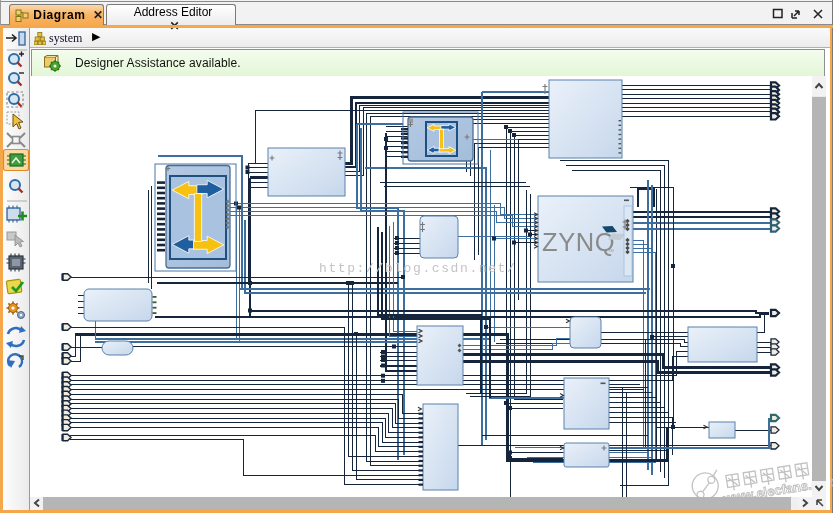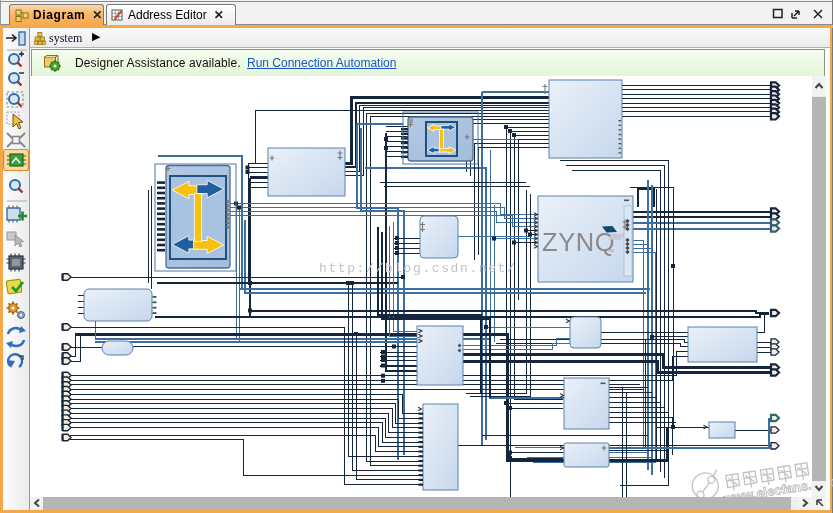--- a/index.html
+++ b/index.html
@@ -2,22 +2,22 @@
 <html><head><meta charset="utf-8"><style>
 * { margin:0; padding:0; box-sizing:border-box; }
 body { width:833px; height:513px; position:relative; overflow:hidden;
   font-family:"Liberation Sans", sans-serif; background:#fff; }
 .abs { position:absolute; }
 #tabbar { left:0; top:0; width:833px; height:25px; background:#f2f2f2; border-left:1px solid #999; }
 #tabbar::before { content:""; position:absolute; left:0; top:1px; width:833px; height:1px; background:#8a8a8a; }
 #tabbar::after { content:""; position:absolute; left:0; top:24px; width:833px; height:1px; background:#8a8a8a; }
 .tab { position:absolute; top:4px; height:21px; border:1px solid #7a7a7a; border-bottom:none;
   border-radius:3px 3px 0 0; font-size:12px; display:flex; align-items:center; z-index:2; }
-#tab1 { left:8px; width:95px; background:linear-gradient(#fbd8a8, #f8b466 50%, #f7a94d); font-weight:bold; }
-#tab2 { left:105px; width:130px; background:linear-gradient(#ffffff,#ececec); }
+#tab1 { left:8px; width:95px; background:linear-gradient(#fbd8a8, #f8b466 50%, #f7a94d); font-weight:bold;justify-content:space-between; }
+#tab2 { left:105px; width:130px; background:linear-gradient(#ffffff,#ececec);flex-direction:column; }
 .tabx { font-weight:bold; color:#222; font-size:12px; margin-left:7px; }
 #frame-top { left:0; top:25px; width:833px; height:3px; background:#f5a74b; z-index:3;}
 #frame-left { left:0; top:25px; width:2.5px; height:488px; background:#f5a74b; }
 #frame-right { left:829.5px; top:25px; width:2.5px; height:488px; background:#f5a74b; }
 #frame-bottom { left:0; top:509.5px; width:833px; height:3.5px; background:#f5a74b; }
 #edge-right { left:832px; top:0px; width:1px; height:513px; background:#777; }
 #toolbar { left:2.5px; top:28px; width:27.5px; height:481.5px;
   background:linear-gradient(90deg,#fdfdfd,#ebebeb); border-right:1px solid #9a9a9a; }
 #sysrow { left:30px; top:28px; width:800px; height:20px; background:linear-gradient(#fafafa,#ececec);
   border-bottom:1px solid #b0b0b0; font-size:12px; color:#101028;font-family:Liberation Serif, serif; }
@@ -145,21 +145,20 @@
   <svg width="17" height="17" viewBox="0 0 17 17" style="position:absolute;left:12px;top:5px">
     <rect x="0.5" y="2" width="11" height="10" fill="#eccb6a" stroke="#8a6d1f"></rect>
     <path d="M 0.5,2 L 3,0.5 L 14,0.5 L 11.5,2 M 11.5,12 L 14,10.5 L 14,0.5" fill="#f2dfa0" stroke="#8a6d1f"></path>
     <circle cx="11" cy="11" r="4.6" fill="#4aa22e" stroke="#2a7218" stroke-width="1"></circle>
     <circle cx="11" cy="11" r="1.5" fill="#e8f5e0"></circle>
     <g stroke="#2a7218" stroke-width="1.4">
         <path d="M 11,5.2 v 1.6 M 11,15.2 v 1.6 M 5.2,11 h 1.6 M 15.2,11 h 1.6 M 7,7 l 1.2,1.2 M 13.8,13.8 l 1.2,1.2 M 7,15 l 1.2,-1.2 M 13.8,8.2 l 1.2,-1.2"></path>
       </g>
   </svg>
   <span style="position:absolute;left:43px;top:6px;letter-spacing:0.1px">Designer Assistance available.</span>
-  <a style="position:absolute;left:215px;top:6px" href="#">Run Connection Automation</a>
 </div>
 
 <div class="abs" id="canvas"></div>
 <svg width="782" height="421" viewBox="30 76 782 421" style="position:absolute;left:30px;top:76px">
 <defs>
 <linearGradient id="bg" x1="0" y1="0" x2="1" y2="1">
  <stop offset="0" stop-color="#eaf1f9"></stop>
         <stop offset="1" stop-color="#c6d7ec"></stop>
 </linearGradient>
 <linearGradient id="axibg" x1="0" y1="0" x2="1" y2="1">

